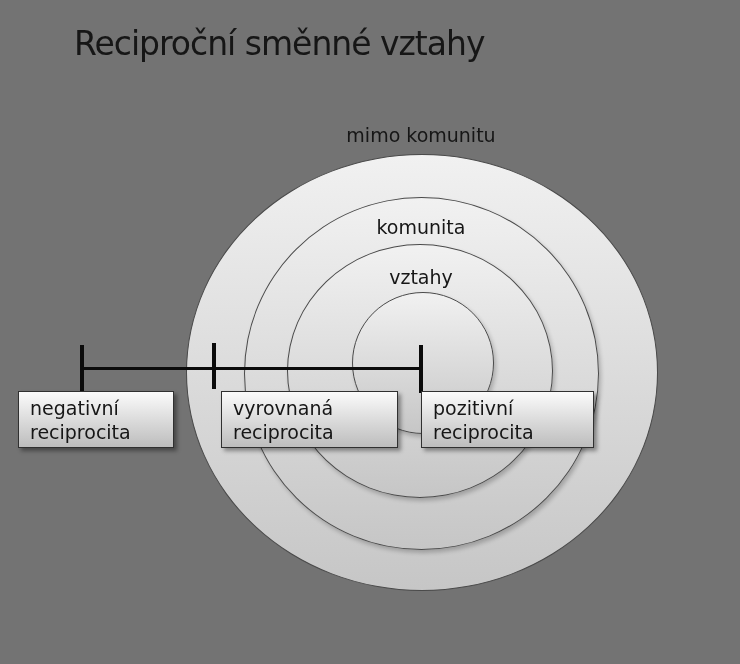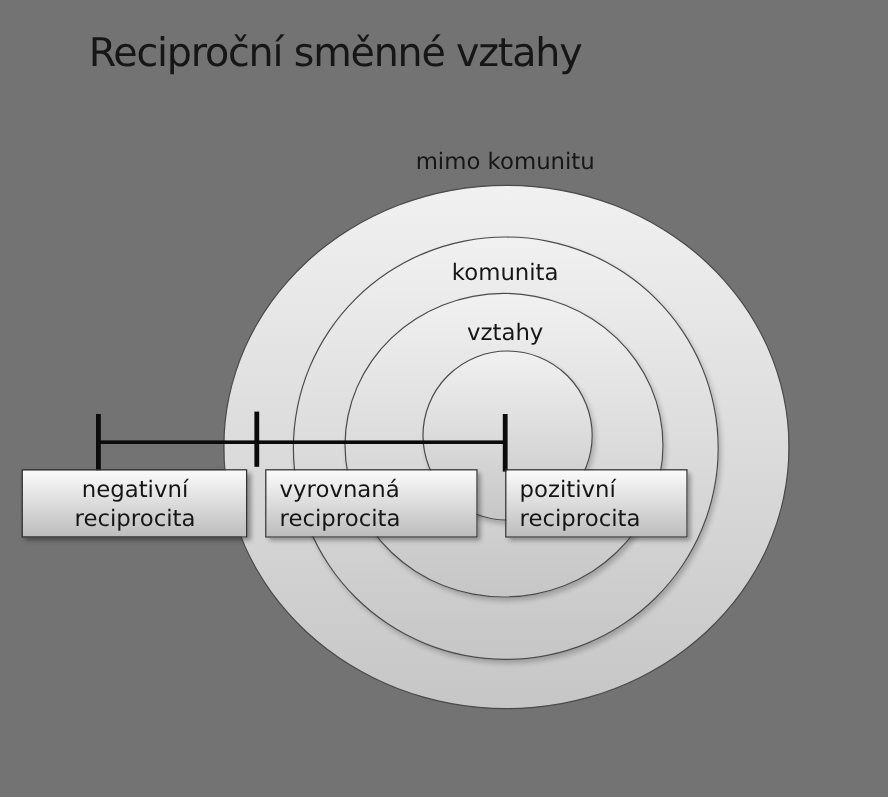--- a/index.html
+++ b/index.html
@@ -73,23 +73,23 @@
     height:57px;
     border:1.5px solid var(--box-border);
     background:linear-gradient(to bottom, var(--box-fill-top), var(--box-fill-bottom));
     box-shadow:3px 3px 4px rgba(0,0,0,0.38);
     padding:4px 10px 0 11px;
     font-size:19px;
     line-height:24px;
     color:var(--text);
     white-space:nowrap;
   }
-  .box-neg{left:18px;width:188px;text-align:center;}
+  .box-neg{left:18px;width:156px;}
   .box-bal{left:221px;width:177px;}
-  .box-pos{left:421px;width:152px;}
+  .box-pos{left:421px;width:173px;}
 </style>
 </head>
 <body>
 
 <div class="canvas">
 
   <div class="title">Reciproční směnné vztahy</div>
 
   <div class="ellipse e-komunita"></div>
   <div class="ellipse e-sidliste"></div>

